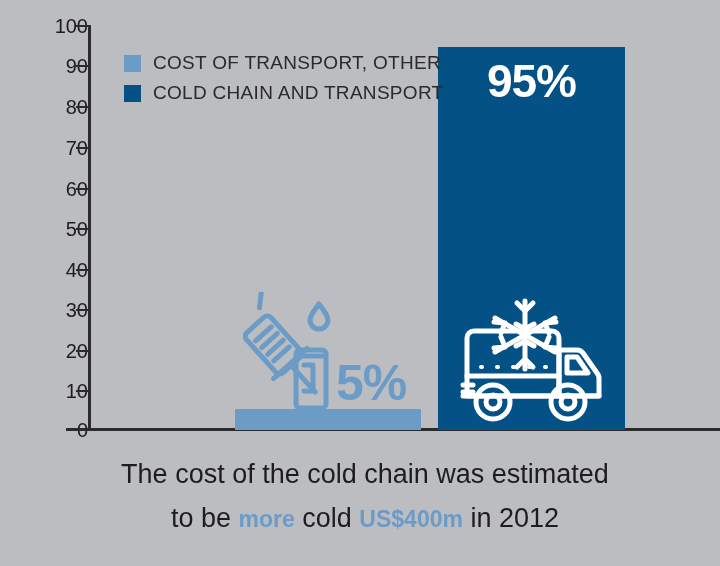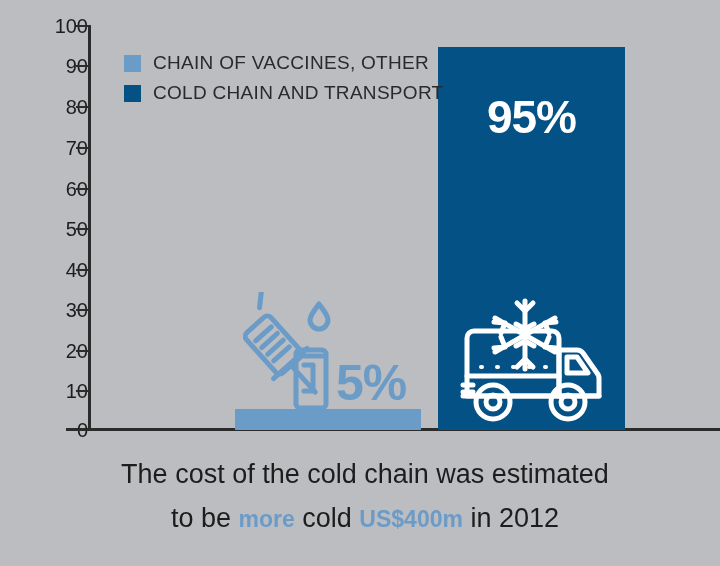--- a/index.html
+++ b/index.html
@@ -117,21 +117,20 @@
     position: absolute;
     left: 438px;
     top: 58px;
     width: 187px;
     text-align: center;
     font-size: 46px;
     font-weight: bold;
     color: #ffffff;
     line-height: 1;
     letter-spacing: -1px;
-    margin-top: 36px;
   }
   .label-5 {
     position: absolute;
     left: 336px;
     top: 358px;
     font-size: 50px;
     font-weight: bold;
     color: #6b9bc7;
     line-height: 1;
     letter-spacing: -1px;
@@ -299,21 +298,21 @@
       </g>
     </g>
   </svg>
 
   <div class="label-95">95%</div>
   <div class="label-5">5%</div>
 
   <div class="legend">
     <div class="legend-row">
       <div class="legend-swatch light"></div>
-      <div class="legend-text">CHAIN OF VACCINES, OTHER</div>
+      <div class="legend-text">COST OF TRANSPORT, OTHER</div>
     </div>
     <div class="legend-row">
       <div class="legend-swatch dark"></div>
       <div class="legend-text">COLD CHAIN AND TRANSPORT</div>
     </div>
   </div>
 
   <div class="caption">
     <div class="caption-line">The cost of the cold chain was estimated</div>
     <div class="caption-line"><span>to be </span><span class="hl">more</span><span> cold </span><span class="hl">US$400m</span><span> in 2012</span></div>

